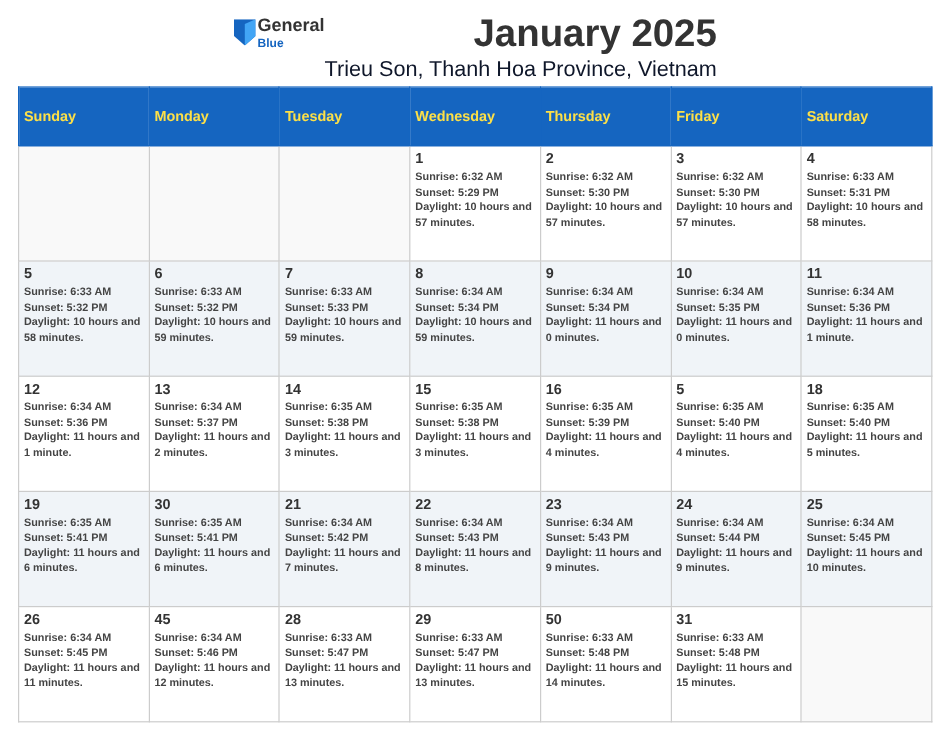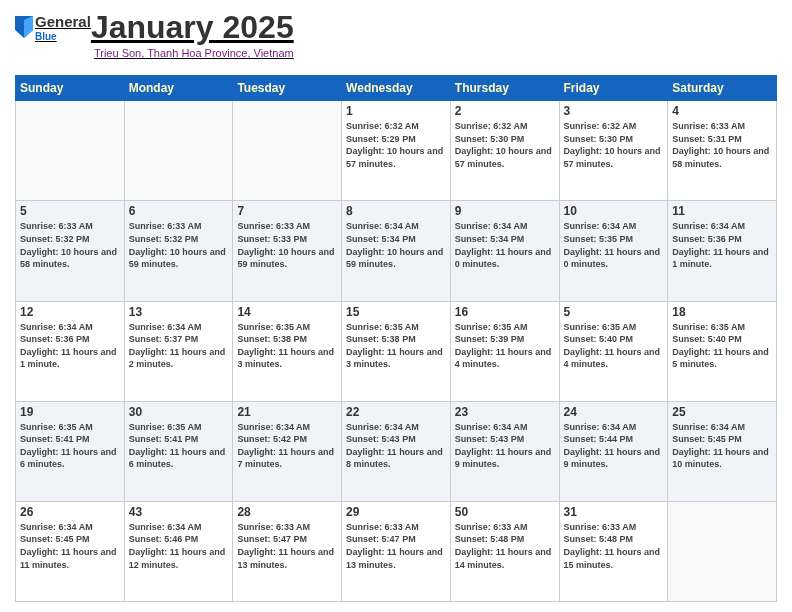--- a/index.html
+++ b/index.html
@@ -13,23 +13,22 @@
     .page {
       width: 792px;
       height: 612px;
       padding: 10px 15px 10px 15px;
       display: flex;
       flex-direction: column;
     }
     .header {
       display: flex;
       align-items: flex-start;
-      justify-content: flex-start;
-      margin-bottom: 16px;
-      text-decoration: underline;
+      justify-content: center;
+      margin-bottom: 4px;
     }
     .logo {
       display: flex;
       align-items: center;
       margin-top: 4px;
     }
     .logo-text {
       display: flex;
       flex-direction: column;
       line-height: 1.1;
@@ -53,37 +52,37 @@
     .title-block {
       text-align: right;
     }
     .month-title {
       font-size: 32px;
       font-weight: bold;
       color: #333;
       line-height: 1.1;
     }
     .location-title {
-      font-size: 11px;
-      color: #701a75;
+      font-size: 18px;
+      color: #0f172a;
       margin-top: 2px;
     }
     .calendar {
       flex: 1;
       border: 1px solid #ccc;
       border-collapse: collapse;
       width: 100%;
       table-layout: fixed;
     }
     .calendar th {
       background-color: #1565c0;
-      color: #fef9c3;
+      color: #fde047;
       font-size: 12px;
       font-weight: bold;
-      padding: 5px 4px;
+      padding: 17px 4px;
       text-align: left;
       border: 1px solid #1565c0;
     }
     .calendar td {
       border: 1px solid #ccc;
       vertical-align: top;
       padding: 3px 4px;
       font-size: 9.5px;
       color: #333;
       height: 85px;
@@ -259,21 +258,21 @@
             <span class="day-number">25</span>
             <div class="day-info">Sunrise: 6:34 AM<br>Sunset: 5:45 PM<br>Daylight: 11 hours and 10 minutes.</div>
           </td>
         </tr>
         <tr>
           <td>
             <span class="day-number">26</span>
             <div class="day-info">Sunrise: 6:34 AM<br>Sunset: 5:45 PM<br>Daylight: 11 hours and 11 minutes.</div>
           </td>
           <td>
-            <span class="day-number">43</span>
+            <span class="day-number">45</span>
             <div class="day-info">Sunrise: 6:34 AM<br>Sunset: 5:46 PM<br>Daylight: 11 hours and 12 minutes.</div>
           </td>
           <td>
             <span class="day-number">28</span>
             <div class="day-info">Sunrise: 6:33 AM<br>Sunset: 5:47 PM<br>Daylight: 11 hours and 13 minutes.</div>
           </td>
           <td>
             <span class="day-number">29</span>
             <div class="day-info">Sunrise: 6:33 AM<br>Sunset: 5:47 PM<br>Daylight: 11 hours and 13 minutes.</div>
           </td>

